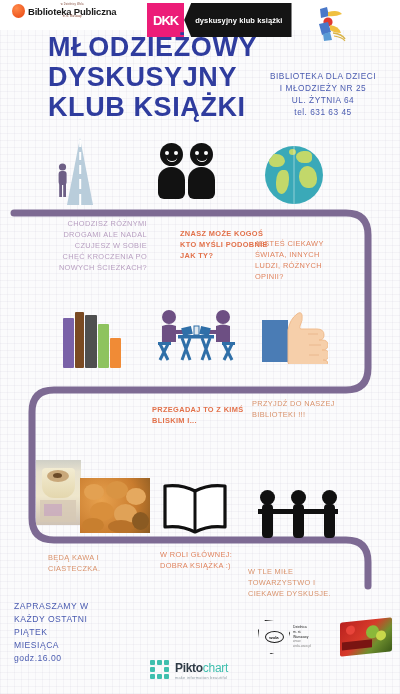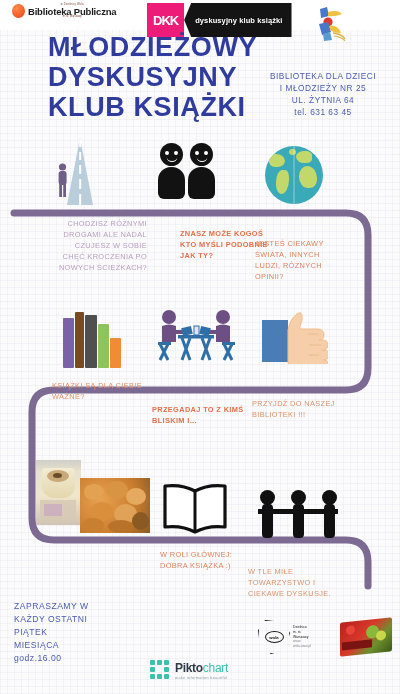--- a/index.html
+++ b/index.html
@@ -237,21 +237,20 @@
     <rect x="66" y="34" width="13" height="3" fill="#2f6fa8"></rect>
   </svg>
 
   <div class="thumb-book"></div>
   <svg class="hand" viewBox="0 0 44 56">
     <path d="M4 22 q2 -11 9 -16 q4 -3 5 1 q1 5 -2 11 q-1 3 1 3 h16 q7 0 7 6 q0 5 -5 5
              h3 q6 0 6 5 q0 5 -6 5 h2 q5 0 5 5 q0 5 -6 5 h1 q4 0 4 4 q0 5 -6 5 h-19 q-10 0 -15 -6 Z" fill="#f6cfaa" stroke="#f0bc8e" stroke-width="1"></path>
     <path d="M24 26 h10 M25 37 h12 M25 47 h10" stroke="#eab88e" stroke-width="1" fill="none"></path>
   </svg>
 
-  <div class="cap tan" style="left:52px;top:380px;width:100px;">KSIĄŻKI SĄ DLA CIEBIE WAŻNE?</div>
   <div class="cap org" style="left:152px;top:404px;width:92px;">PRZEGADAJ TO Z KIMŚ BLISKIM I...</div>
   <div class="cap tan" style="left:252px;top:398px;width:95px;">PRZYJDŹ DO NASZEJ BIBLIOTEKI !!!</div>
 
   <div class="photo ph-coffee">
     <div style="position:absolute;left:6px;top:8px;width:33px;height:30px;border-radius:4px 4px 12px 12px;
                 background:linear-gradient(#f3ecd2,#e4d7ae);"></div>
     <div style="position:absolute;left:11px;top:10px;width:22px;height:12px;border-radius:50%;
                 background:#c9a87a;"></div>
     <div style="position:absolute;left:17px;top:13px;width:9px;height:5px;border-radius:50%;background:#6b4a28;"></div>
     <div style="position:absolute;left:4px;top:40px;width:36px;height:22px;background:#d6c8b4;opacity:.8;"></div>
@@ -276,20 +275,21 @@
   <div class="tp" style="left:258px;top:490px;width:82px;height:48px;">
     <div class="tp-head" style="left:2px;top:0;"></div>
     <div class="tp-body" style="left:4px;top:14px;"></div>
     <div class="tp-head" style="left:33px;top:0;"></div>
     <div class="tp-body" style="left:35px;top:14px;"></div>
     <div class="tp-head" style="left:64px;top:0;"></div>
     <div class="tp-body" style="left:66px;top:14px;"></div>
     <div class="tp-arm" style="left:0;top:19px;width:80px;"></div>
   </div>
 
+  <div class="cap tan" style="left:48px;top:552px;width:95px;">BĘDĄ KAWA I CIASTECZKA.</div>
   <div class="cap org-l" style="left:160px;top:549px;width:90px;">W ROLI GŁÓWNEJ: DOBRA KSIĄŻKA :)</div>
   <div class="cap tan" style="left:248px;top:566px;width:100px;">W TLE MIŁE TOWARZYSTWO I CIEKAWE DYSKUSJE.</div>
 
   <div class="footer-txt" style="white-space:pre-line">ZAPRASZAMY W
 KAŻDY OSTATNI
 PIĄTEK
 MIESIĄCA
  godz.16.00</div>
 
   <div class="wola">

